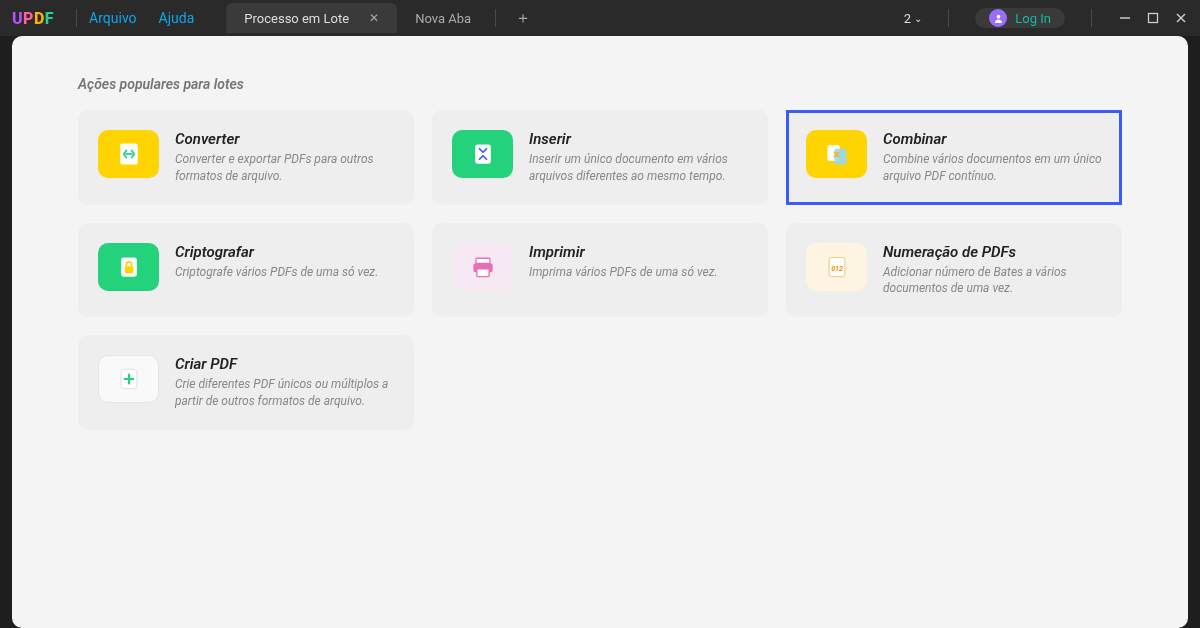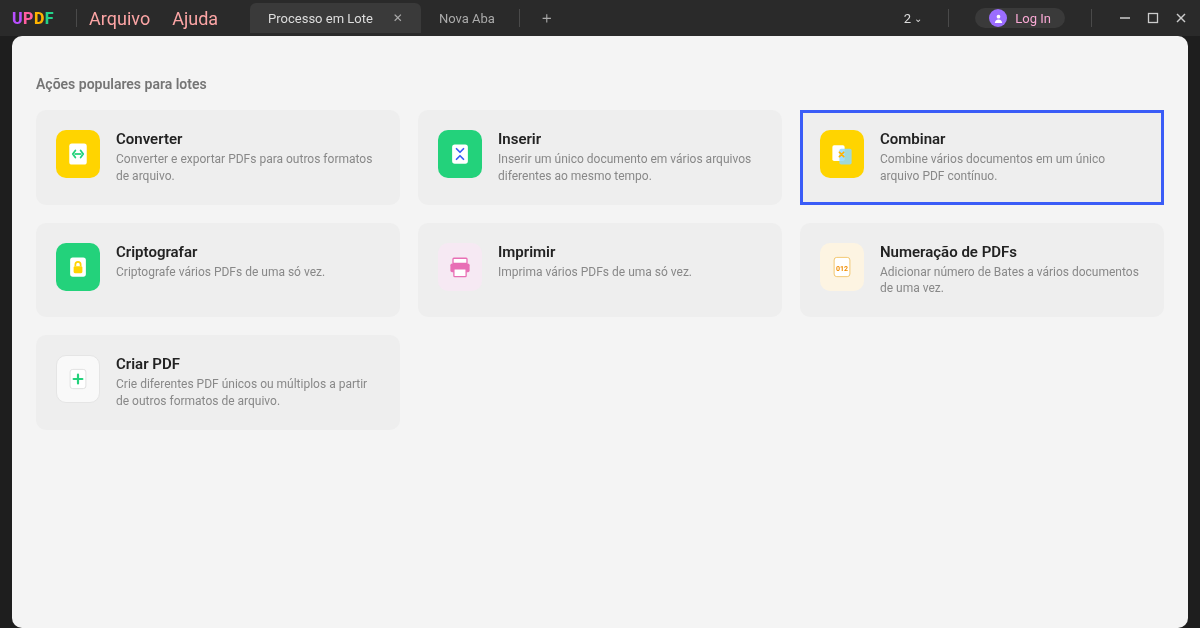--- a/index.html
+++ b/index.html
@@ -1,41 +1,41 @@
 <!DOCTYPE html>
 <html><head>
 <meta charset="utf-8">
 <style>
   * { box-sizing: border-box; margin: 0; padding: 0; font-family: -apple-system, BlinkMacSystemFont, "Segoe UI", Roboto, sans-serif; }
   body { width: 1200px; height: 628px; background: #1e1e1e; overflow: hidden; }
   .titlebar { height: 36px; background: #2a2a2a; display: flex; align-items: center; padding: 0 12px; color: #ccc; }
   .logo { font-weight: 800; font-size: 16px; letter-spacing: 0.5px; margin-right: 10px; }
   .logo span:nth-child(1){color:#b94fff;} .logo span:nth-child(2){color:#ff5ea0;} .logo span:nth-child(3){color:#ffb300;} .logo span:nth-child(4){color:#24d38a;}
   .vdiv { width:1px; height:18px; background:#4a4a4a; margin:0 12px; }
-  .menu-item { font-size: 18px; color:#fca5a5; margin-right: 22px; cursor: pointer; }
+  .menu-item { font-size: 14px; color:#0ea5e9; margin-right: 22px; cursor: pointer; }
   .tabs { display:flex; align-items:center; margin-left: 10px; flex:1; }
   .tab { display:flex; align-items:center; height:30px; padding:0 18px; font-size:13px; border-radius:6px 6px 0 0; color:#ddd; cursor:pointer; position:relative; }
   .tab.active { background:#3a3a3a; }
   .tab .close { margin-left:20px; font-size:12px; color:#aaa; }
   .tab.new { color:#aaa; }
   .tab-sep { width:1px; height:18px; background:#4a4a4a; margin:0 6px; }
   .add-tab { width:22px; height:22px; display:flex; align-items:center; justify-content:center; color:#aaa; font-size:16px; margin-left:10px; cursor:pointer; }
   .title-right { display:flex; align-items:center; gap:14px; }
   .count { font-size:13px; color:#ddd; display:flex; align-items:center; gap:3px; }
   .chev { font-size:10px; }
-  .login { display:flex; align-items:center; gap:8px; background:#3a3a3a; padding:1px 14px; border-radius:16px; font-size:13px; color:#f9a8d4; cursor:pointer; }
+  .login { display:flex; align-items:center; gap:8px; background:#3a3a3a; padding:1px 14px; border-radius:16px; font-size:13px; color:#14b8a6; cursor:pointer; }
   .avatar { width:18px; height:18px; border-radius:50%; background:#9b6dff; display:flex; align-items:center; justify-content:center; }
   .avatar svg { width:11px; height:11px; fill:#fff; }
   .winbtn { width:14px; height:14px; color:#ccc; cursor:pointer; display:flex; align-items:center; justify-content:center; }
-  .content { background:#f4f4f4; height:592px; border-radius:10px; margin:0 12px 0 12px; padding:40px 24px; position:relative; }
+  .content { background:#f4f4f4; height:592px; border-radius:10px; margin:0 12px 0 12px; padding:40px 66px; position:relative;font-style:italic; }
   .section-title { font-size:14px; font-weight:600; color:#757575; margin-bottom:18px; }
   .grid { display:grid; grid-template-columns: repeat(3, 1fr); gap:18px; }
   .card { background:#eeeeee; border-radius:10px; padding:18px 18px; display:flex; gap:16px; cursor:pointer; min-height:84px; border:2px solid transparent; }
   .card.selected { border:3px solid #3a5cf7; border-radius:0; background:#eeeeee; padding:17px 17px; }
-  .icon-box { width:44px; height:48px; border-radius:10px; flex-shrink:0; display:flex; align-items:center; justify-content:center; }
+  .icon-box { width:61px; height:48px; border-radius:10px; flex-shrink:0; display:flex; align-items:center; justify-content:center; }
   .icon-box svg { width:28px; height:28px; }
   .card-text { display:flex; flex-direction:column; gap:3px; }
   .card-title { font-size:15px; font-weight:600; color:#222; }
   .card-desc { font-size:12px; color:#888; line-height:1.4; }
   .ic-yellow { background:#ffd400; }
   .ic-green { background:#23d27b; }
   .ic-pink { background:#f6e9f3; }
   .ic-num { background:#fdf4e2; }
   .ic-white { background:#f9f9f9; border:1px solid #e5e5e5; }
   .last-row { margin-top:18px; }

